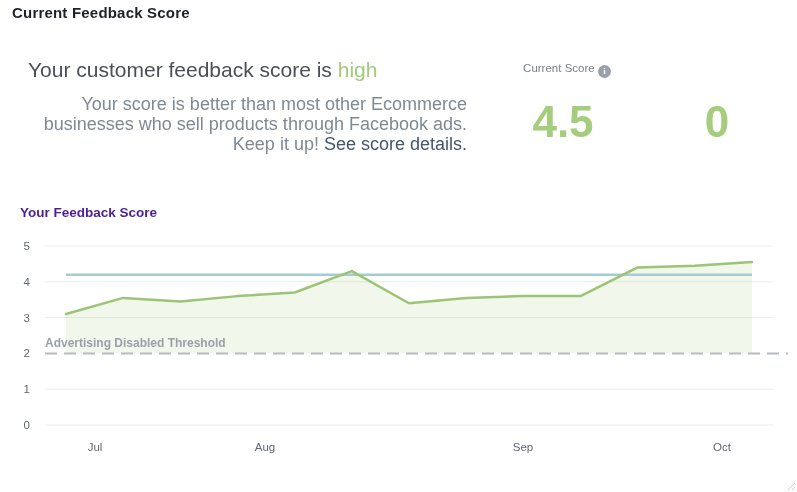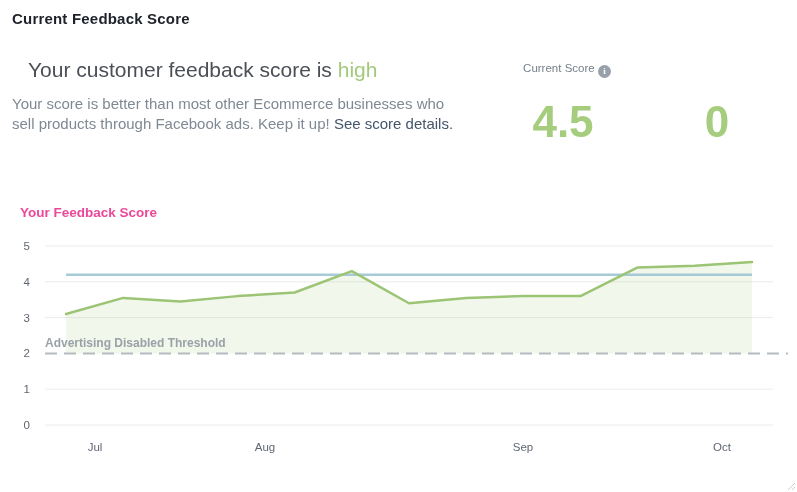--- a/index.html
+++ b/index.html
@@ -2,31 +2,31 @@
 <html><head>
 <meta charset="utf-8">
 <style>
   html,body { margin:0; padding:0; background:#fff; }
   * { box-sizing:border-box; }
   .card {
     position:relative; width:797px; height:492px; background:#ffffff;
     font-family:"Liberation Sans","DejaVu Sans",sans-serif; overflow:hidden;
   }
   .page-title {
-    position:absolute; left:12px; top:10px;
+    position:absolute; left:12px; top:4px;
     font-size:15px; font-weight:bold; color:#1d2129; letter-spacing:.2px;
   }
   .headline {
     position:absolute; left:28px; top:58px;
     font-size:21px; font-weight:400; color:#4b4f56;
   }
   .headline .hl { color:#a3c97c; }
   .description {
     position:absolute; left:12px; top:94px; width:455px;
-    font-size:15px; line-height:20px; color:#7f8993;
+    font-size:18px; line-height:20px; color:#7f8993;text-align:right;
   }
   .description a.score-link { color:#44566b; text-decoration:none; cursor:pointer; }
   .stat-label {
     position:absolute; width:160px; text-align:center;
     font-size:11.5px; color:#75808a; line-height:15px;
   }
   .stat-label.current { left:487px; top:61px; }
   .stat-label.weeks   { left:637px; top:61px; }
   .info-icon {
     display:inline-block; width:13px; height:13px; border-radius:50%;
@@ -60,21 +60,21 @@
 
   <div class="description"><span>Your score is better than most other Ecommerce businesses who sell products through Facebook ads. Keep it up! </span><a class="score-link">See score details.</a></div>
 
   <div class="stat-label current"><span>Current Score</span>
       <span class="info-icon">i</span></div>
   <div class="stat-value current">4.5</div>
 
   <div class="stat-value weeks">0</div>
 
   <div class="legend">
-    <span class="legend-item" style="color:#ec4899">Your Feedback Score</span>
+    <span class="legend-item" style="color:#4c1d95">Your Feedback Score</span>
   </div>
 
   <svg class="chart-svg" width="797" height="256" viewBox="0 0 797 256">
       <line x1="45" y1="189" x2="773" y2="189" stroke="#ececec" stroke-width="1"></line>
       <text x="30" y="193" text-anchor="end" fill="#5f6673" font-size="11.5">0</text>
       <line x1="45" y1="153.2" x2="773" y2="153.2" stroke="#ececec" stroke-width="1"></line>
       <text x="30" y="157.2" text-anchor="end" fill="#5f6673" font-size="11.5">1</text>
       <text x="30" y="121.4" text-anchor="end" fill="#5f6673" font-size="11.5">2</text>
       <line x1="45" y1="81.60000000000001" x2="773" y2="81.60000000000001" stroke="#ececec" stroke-width="1"></line>
       <text x="30" y="85.60000000000001" text-anchor="end" fill="#5f6673" font-size="11.5">3</text>

